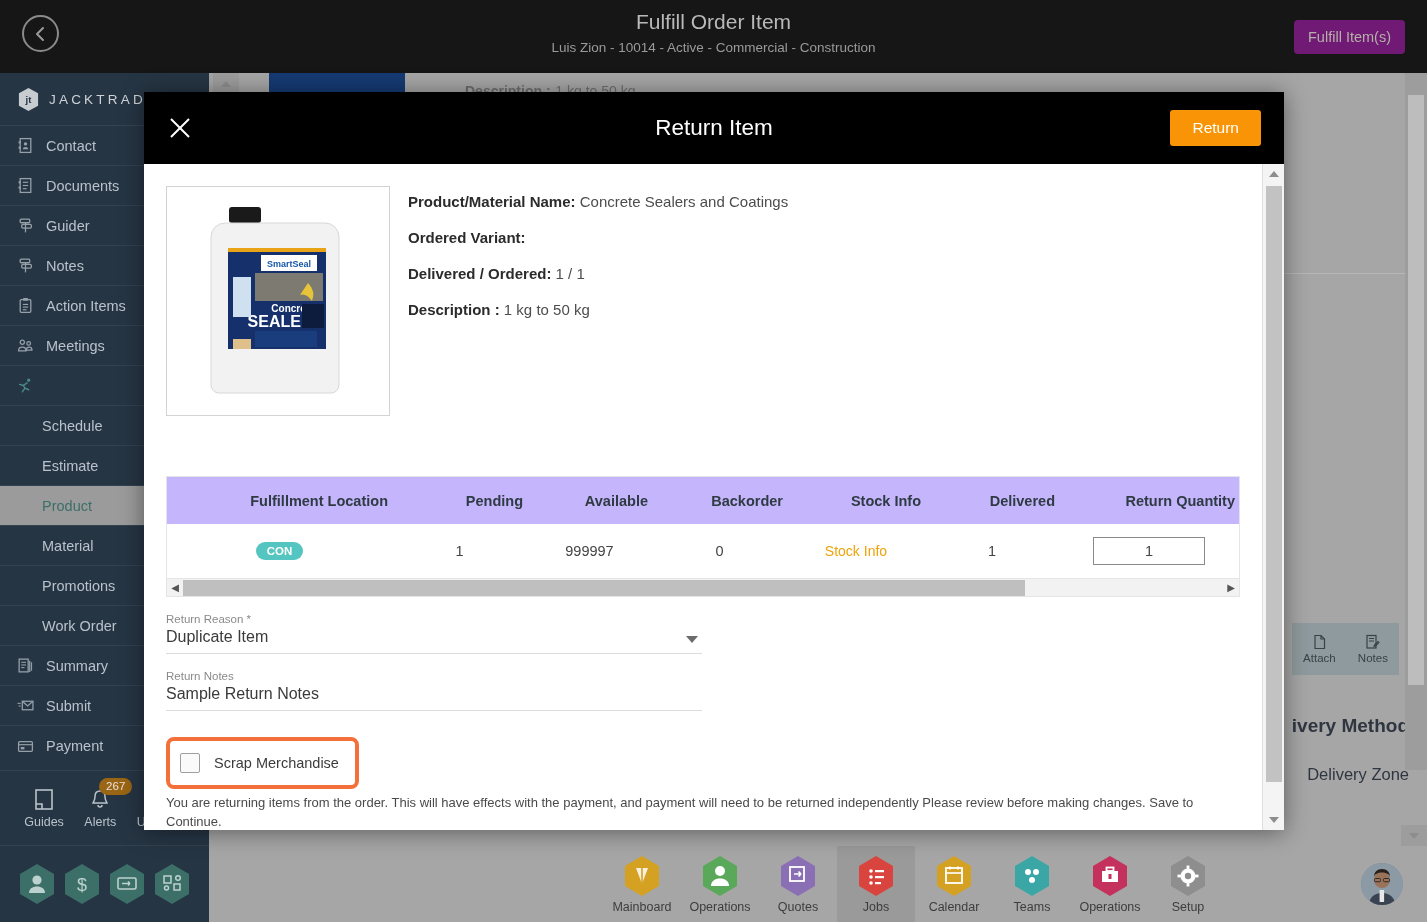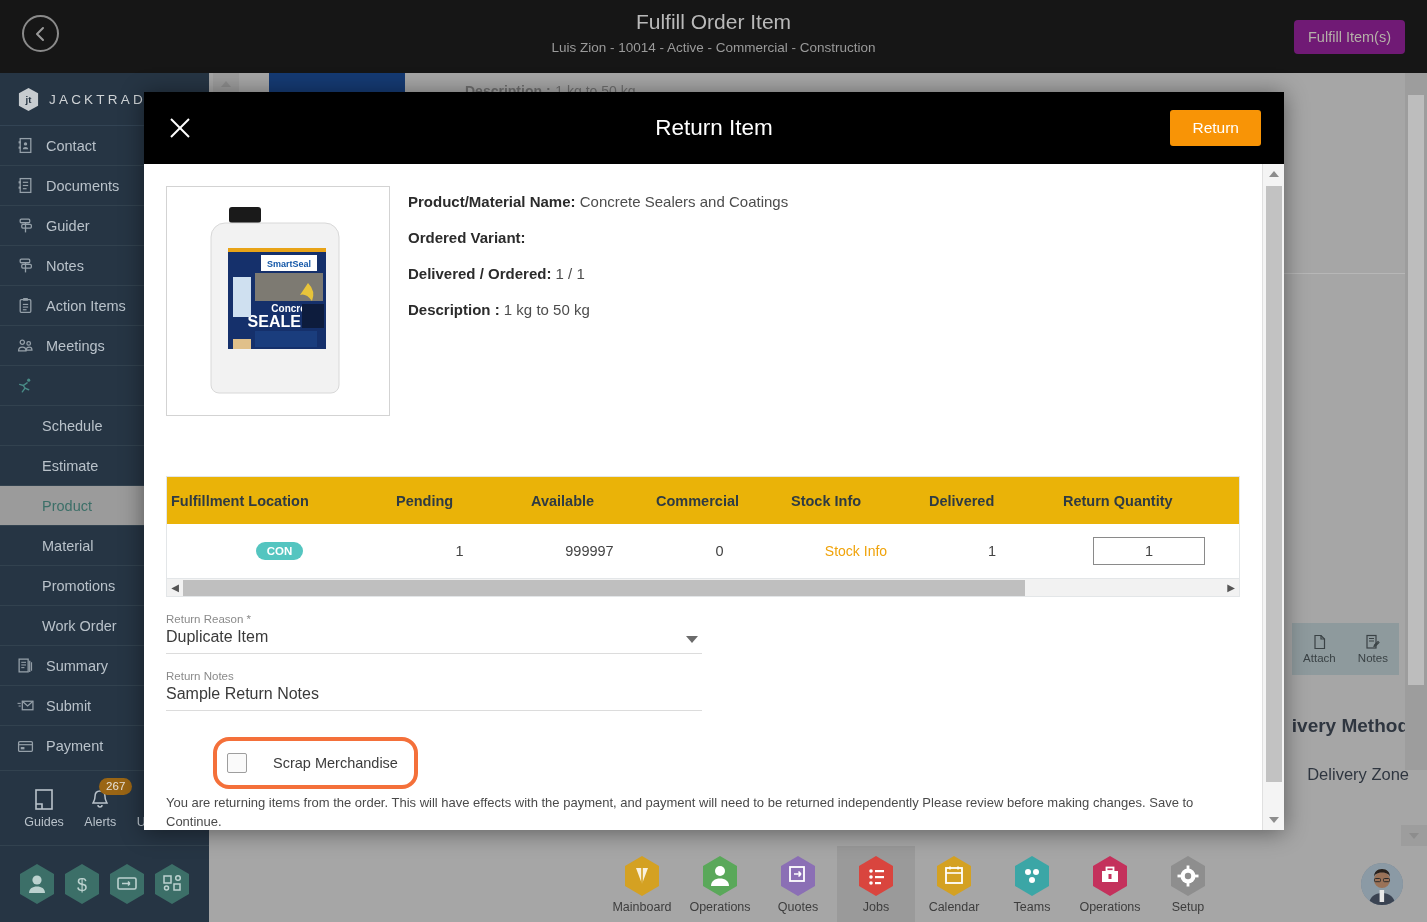--- a/index.html
+++ b/index.html
@@ -174,22 +174,22 @@
     display: flex; align-items: center; justify-content: center;
   }
   .prod-meta { padding-top: 6px; }
   .meta-line { font-size: 15px; color: #3a3a3a; margin-bottom: 16px; line-height: 20px; }
   .meta-line b { font-weight: bold; color: #2b2b2b; }
   .meta-line span { color: #4d4d4d; }
 
   .table-wrap { margin-top: 60px; border: 1px solid #e3e6e8; }
   table.rt { width: 100%; border-collapse: collapse; table-layout: fixed; }
   table.rt thead th {
-    background: #eab308; color: #2f3b43; font-size: 14.5px; font-weight: bold;
-    height: 47px; text-align: left; padding: 0 4px;
+    background: #c4b5fd; color: #2f3b43; font-size: 14.5px; font-weight: bold;
+    height: 47px; text-align: right; padding: 0 4px;
   }
   table.rt tbody td {
     height: 54px; text-align: center; font-size: 14.5px; color: #444;
     background: #fff;
   }
   td.shaded { background: #efefef; }
   .con-badge {
     display: inline-block; background: #54c5c0; color: #fff;
     border-radius: 11px; padding: 3px 11px; font-size: 11.5px; font-weight: bold;
   }
@@ -215,24 +215,23 @@
     font-size: 16px; color: #3a3a3a; padding-bottom: 7px;
     border-bottom: 1px solid #dcdcdc;
   }
   .field .caret {
     position: absolute; right: 4px; bottom: 11px;
     width: 0; height: 0; border-left: 6px solid transparent;
     border-right: 6px solid transparent; border-top: 7px solid #6b6b6b;
   }
 
   .chk-zone {
-    margin-top: 26px; display: inline-flex; align-items: center; gap: 26px;
-    border: 4px solid #f4703a; border-radius: 16px;
+    margin-top: 26px; display: inline-flex; align-items: center; gap: 14px;
+    border: 4px solid #f4703a; border-radius: 8px;
     padding: 12px 16px 12px 10px;
-    margin-left: 47px;
   }
   .chk-box {
     width: 20px; height: 20px; border: 1px solid #9e9e9e; background: #fafafa;
     border-radius: 2px; cursor: pointer;
   }
   .chk-lbl { font-size: 14.5px; color: #3c3c3c; }
 
   .warn-text {
     margin-top: 4px; font-size: 13px; color: #4a4a4a; line-height: 19px;
     width: 1060px;
@@ -636,21 +635,21 @@
           </div>
         </div>
 
         <div class="table-wrap">
           <table class="rt">
             <thead>
               <tr>
                 <th style="width:225px">Fulfillment Location</th>
                 <th style="width:135px">Pending</th>
                 <th style="width:125px">Available</th>
-                <th style="width:135px">Commercial</th>
+                <th style="width:135px">Backorder</th>
                 <th style="width:138px">Stock Info</th>
                 <th style="width:134px">Delivered</th>
                 <th style="width:unset">Return Quantity</th>
               </tr>
             </thead>
             <tbody>
               <tr>
                 <td>
                   <span class="con-badge">CON</span>
                 </td>

